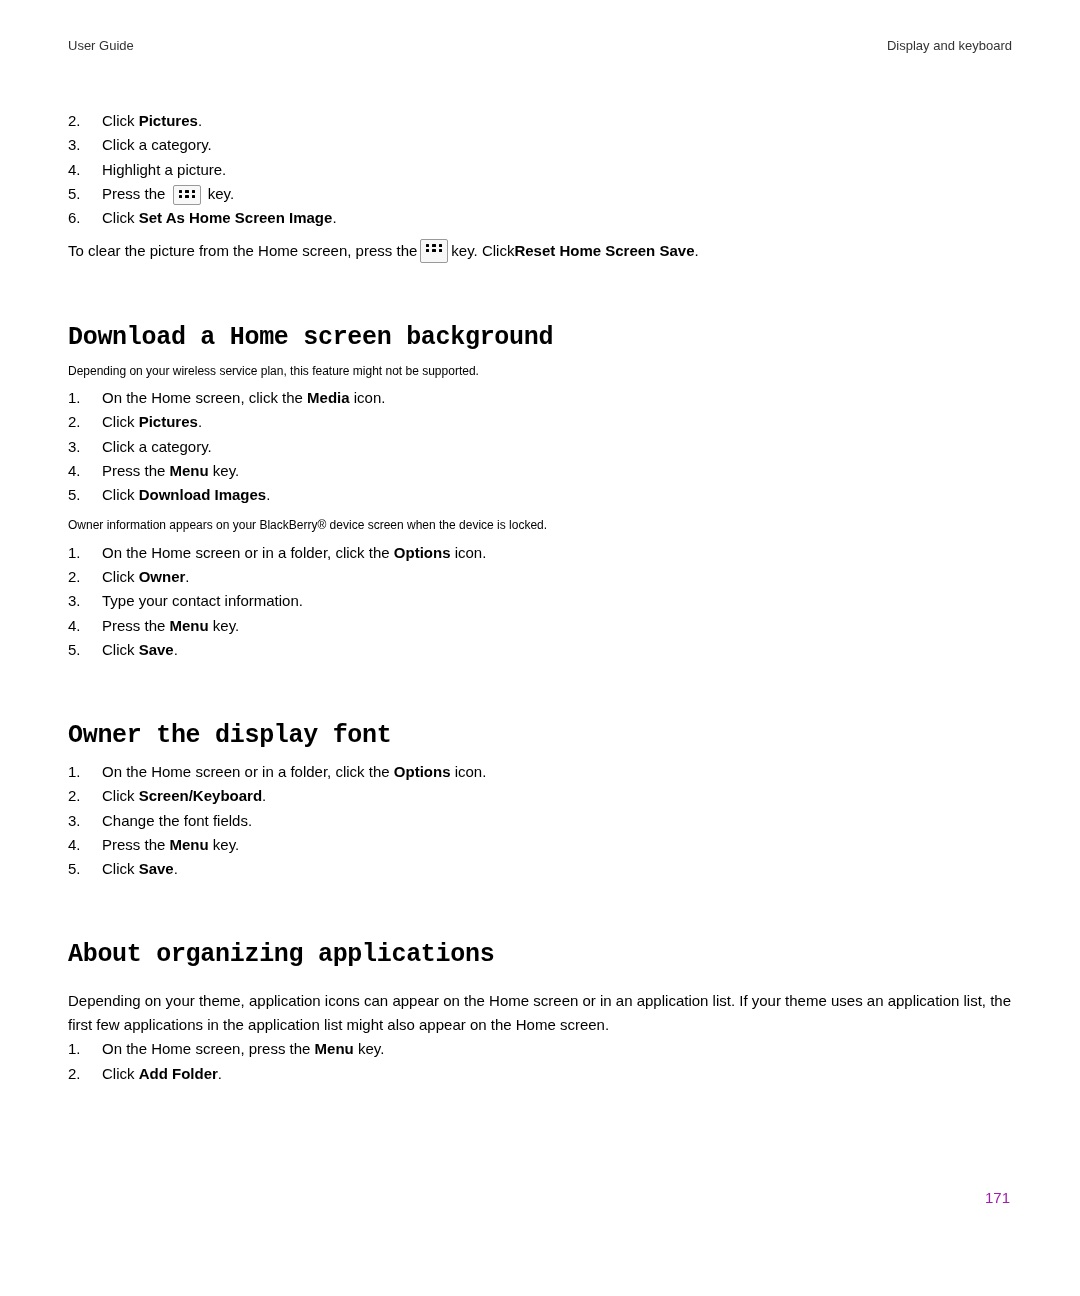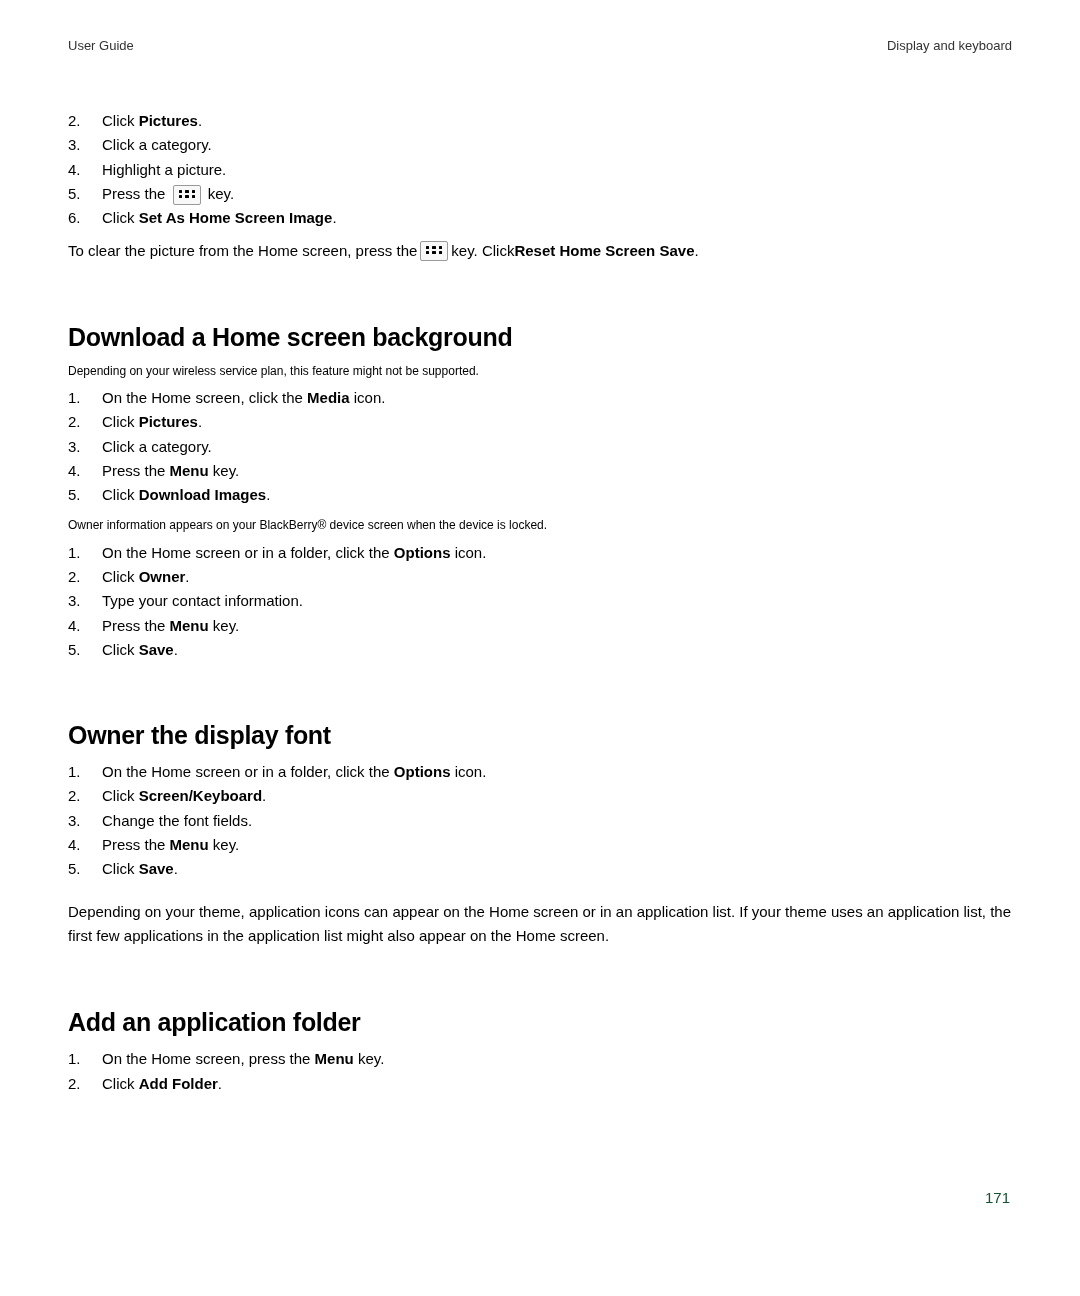--- a/index.html
+++ b/index.html
@@ -43,46 +43,46 @@
     ol.custom li .txt {
       flex: 1;
     }
     .bold { font-weight: bold; }
     .para {
       font-size: 15px;
       line-height: 1.55;
       margin-top: 10px;
       margin-bottom: 24px;
       display: flex;
-      align-items: center;
       flex-wrap: wrap;
     }
     h2 {
       font-size: 25px;
       font-weight: bold;
       margin-top: 60px;
       margin-bottom: 10px;
       letter-spacing: -0.3px;
+      font-family: Liberation Mono, monospace;
     }
     .intro {
       font-size: 12px;
       line-height: 1.55;
       margin-bottom: 6px;
     }
     .body-para {
       font-size: 15px;
       line-height: 1.6;
       margin-top: 20px;
     }
     .page-number {
       position: absolute;
       bottom: 90px;
       right: 70px;
       font-size: 15px;
-      color: #14532d;
+      color: #a21caf;
     }
     .key-icon {
       display: inline-block;
       border: 1px solid #999;
       border-radius: 2px;
       background: #f8f8f8;
       padding: 1px 5px 2px 5px;
       margin: 0 3px;
       vertical-align: middle;
       line-height: 1;
@@ -216,23 +216,23 @@
       <li>
           <span class="num">4.</span>
           <span class="txt"><span>Press the </span><span class="bold">Menu</span><span> key.</span></span>
         </li>
       <li>
           <span class="num">5.</span>
           <span class="txt"><span>Click </span><span class="bold">Save</span><span>.</span></span>
         </li>
     </ol>
 
+    <h2>About organizing applications</h2>
     <div class="body-para">Depending on your theme, application icons can appear on the Home screen or in an application list. If your theme uses an application list, the first few applications in the application list might also appear on the Home screen.</div>
 
-    <h2>Add an application folder</h2>
     <ol class="custom">
       <li>
           <span class="num">1.</span>
           <span class="txt"><span>On the Home screen, press the </span><span class="bold">Menu</span><span> key.</span></span>
         </li>
       <li>
           <span class="num">2.</span>
           <span class="txt"><span>Click </span><span class="bold">Add Folder</span><span>.</span></span>
         </li>
     </ol>

